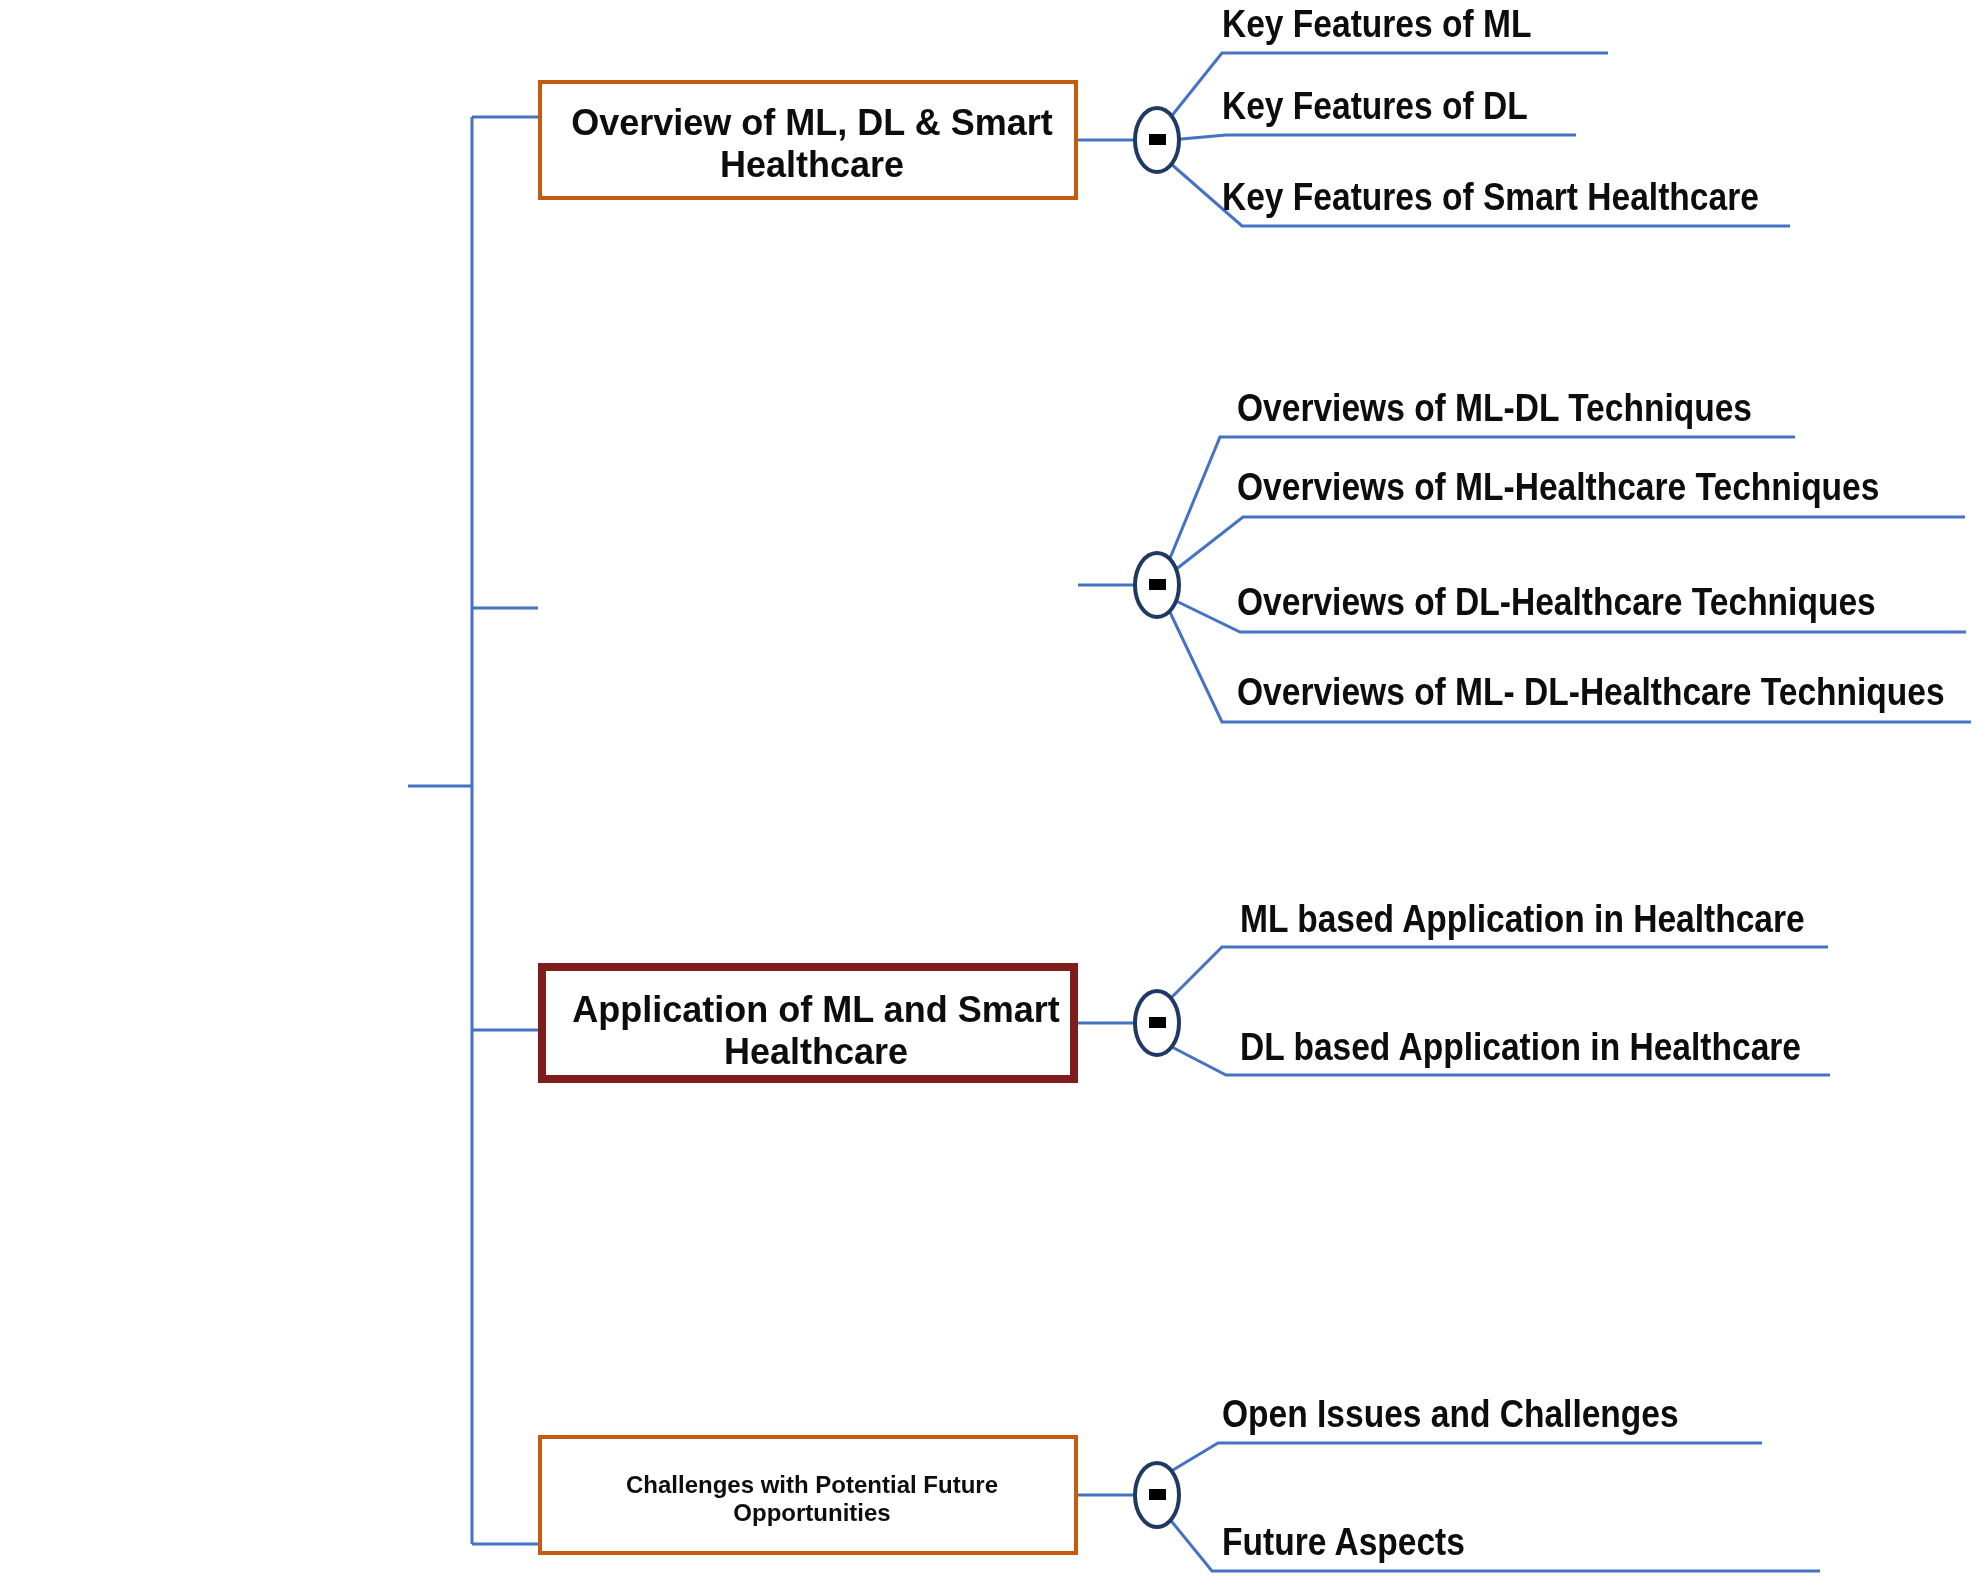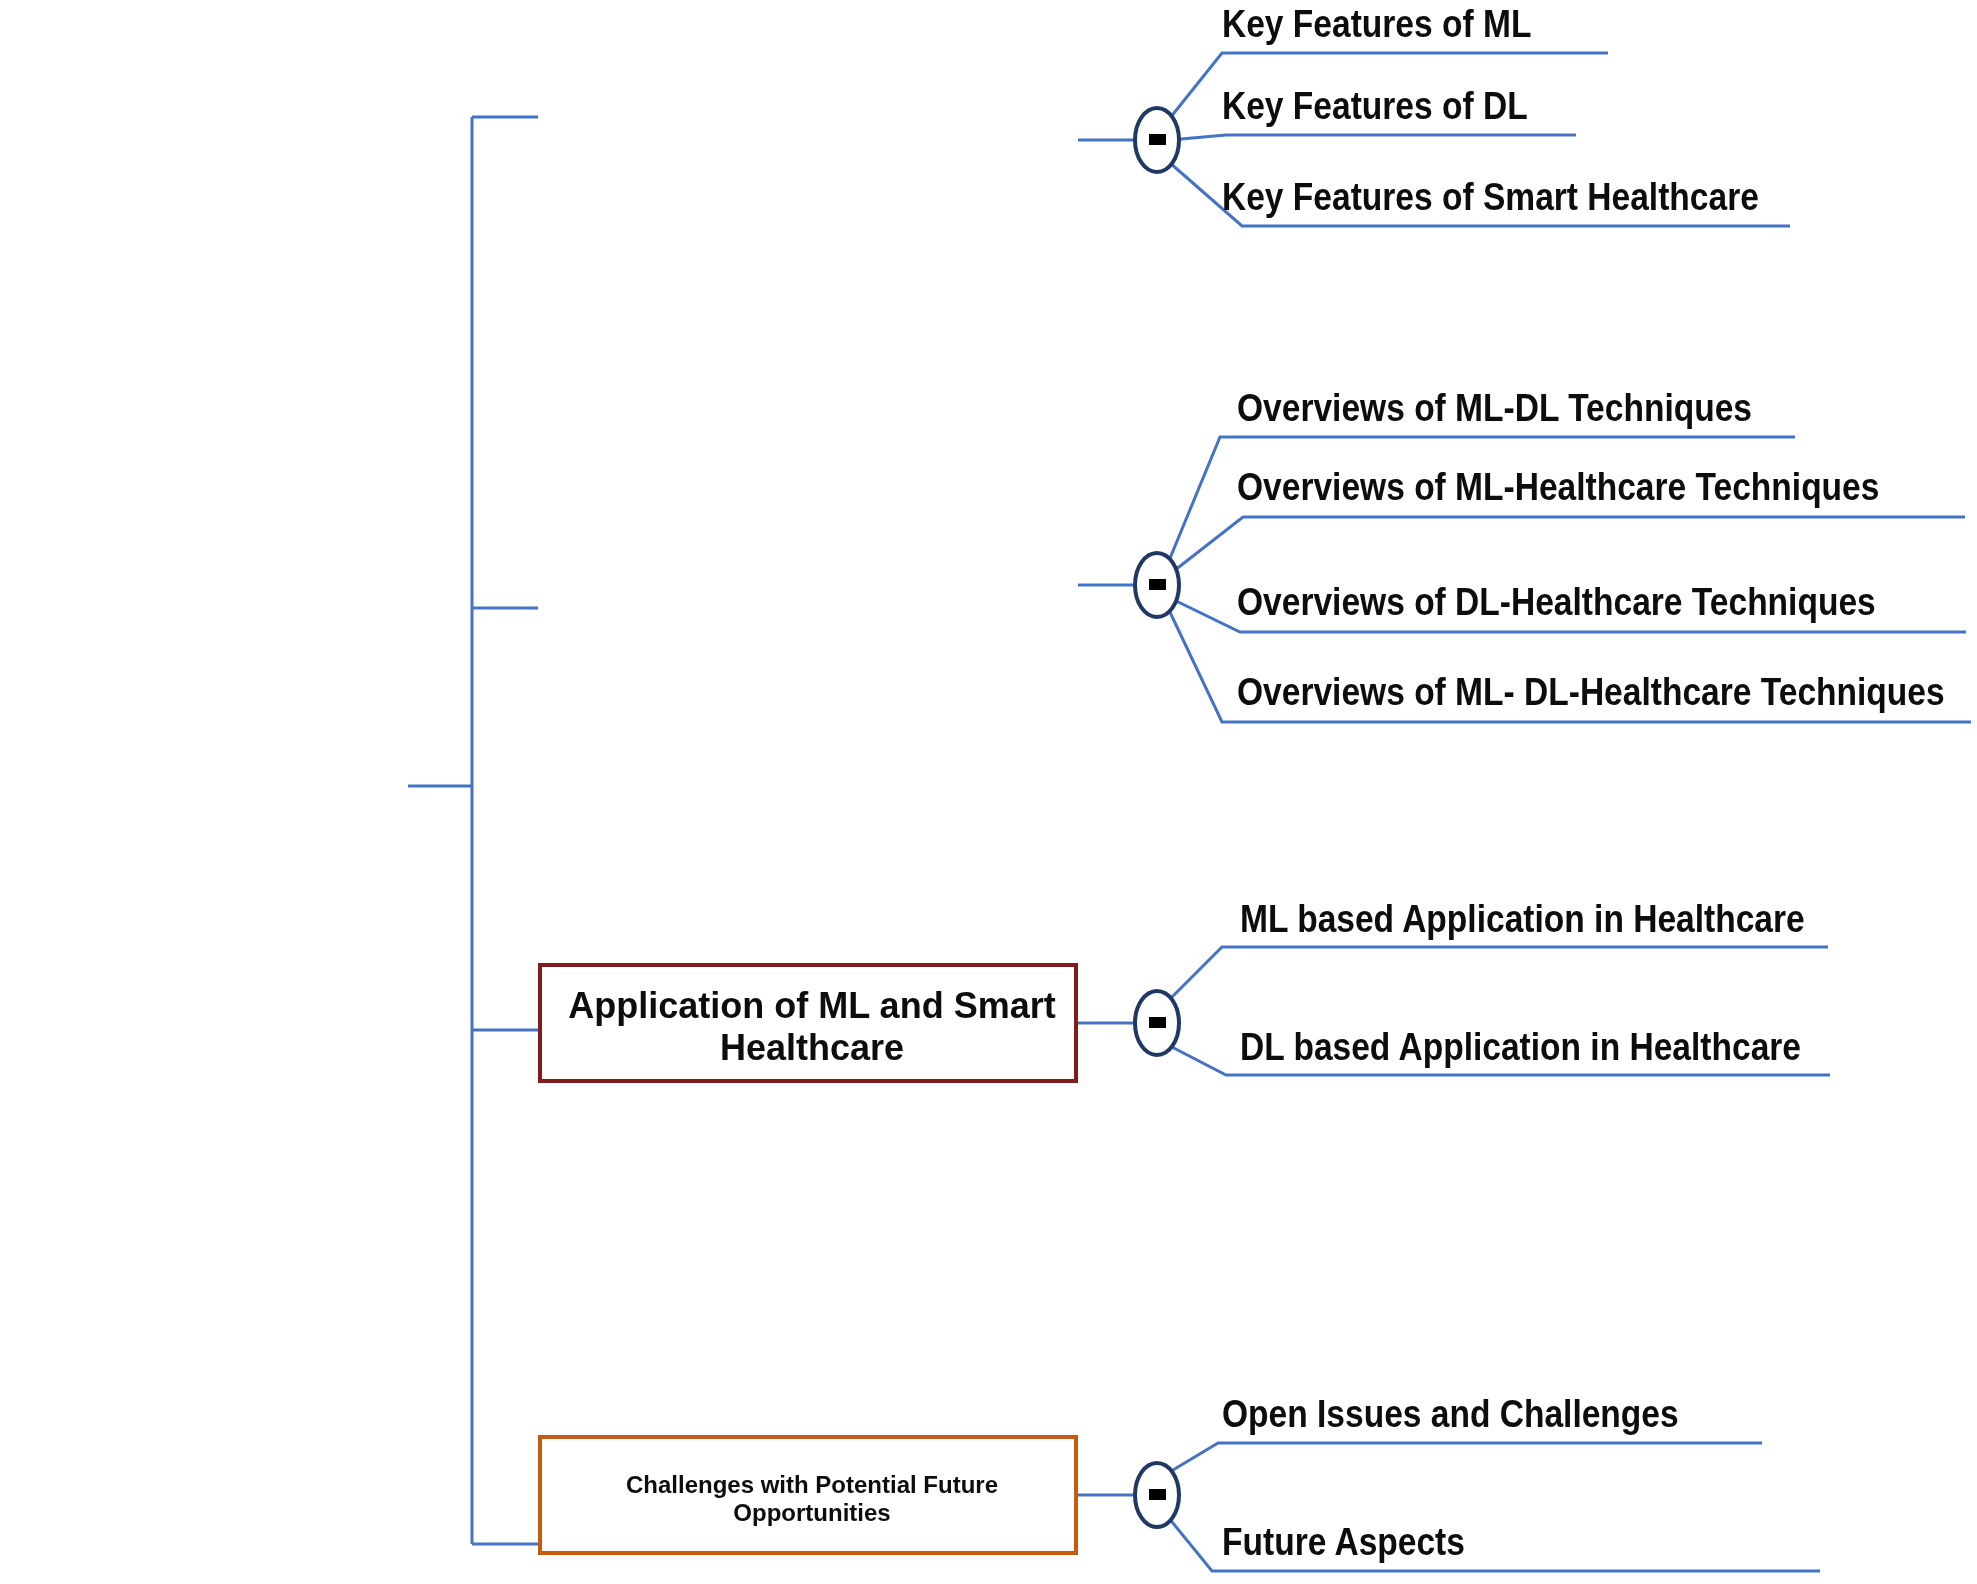--- a/index.html
+++ b/index.html
@@ -107,23 +107,26 @@
 
       <ellipse cx="1157" cy="1023" rx="22" ry="32" fill="#ffffff" stroke="#1F3864" stroke-width="4"></ellipse>
       <rect x="1149" y="1017" width="17" height="11" class="toggle-glyph"></rect>
 
       <ellipse cx="1157" cy="1495" rx="22" ry="32" fill="#ffffff" stroke="#1F3864" stroke-width="4"></ellipse>
       <rect x="1149" y="1489" width="17" height="11" class="toggle-glyph"></rect>
     </g>
   </svg>
 
 
+  <div class="box-frame" style="left:538px; top:80px; width:540px; height:120px; border:4px solid #C55A11;">
+    <div class="boxtxt" style="left:0; top:0; width:540px; height:120px; font-size:36px; padding:0 18px; box-sizing:border-box;">Overview of ML, DL &amp; Smart Healthcare</div>
+  </div>
 
 
-  <div class="box-frame" style="left:538px; top:963px; width:540px; height:120px; border:4px solid #7f1d1d;">
+  <div class="box-frame" style="left:538px; top:963px; width:540px; height:120px; border:8px solid #7f1d1d;">
     <div class="boxtxt" style="left:0; top:0; width:540px; height:120px; font-size:36px; padding:0 18px; box-sizing:border-box;">Application of ML and Smart Healthcare</div>
   </div>
 
   <div class="box-frame" style="left:538px; top:1435px; width:540px; height:120px; border:4px solid #C55A11;">
     <div class="boxtxt" style="left:0; top:0; width:540px; height:120px; font-size:24px; padding:0 18px; box-sizing:border-box;">Challenges with Potential Future Opportunities</div>
   </div>
 
   <div class="txt scaleX-condensed" style="left:1222px; top:2px; font-size:39px;">Key Features of ML</div>
   <div class="txt scaleX-condensed" style="left:1222px; top:84px; font-size:39px;">Key Features of DL</div>
   <div class="txt scaleX-condensed" style="left:1222px; top:175px; font-size:39px;">Key Features of  Smart Healthcare</div>

